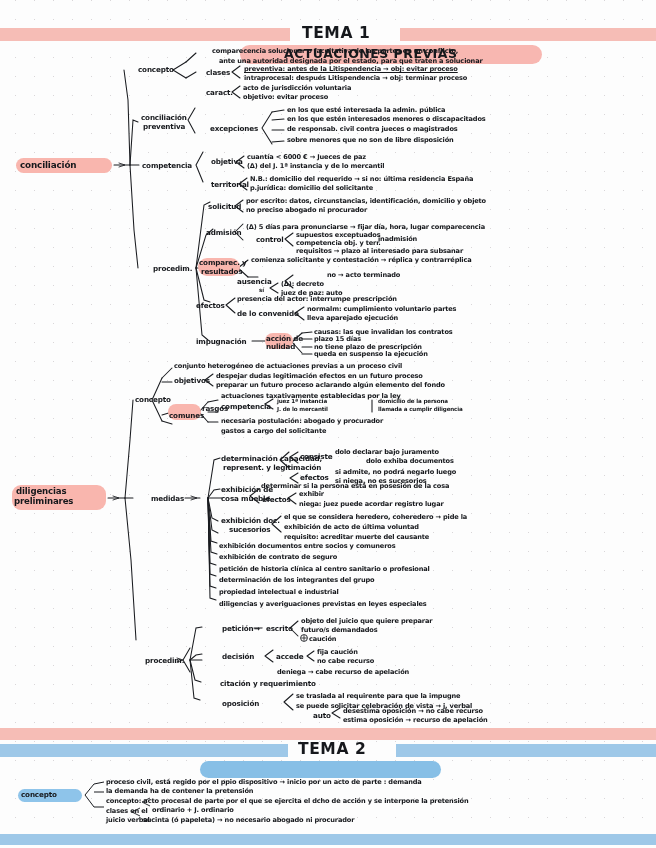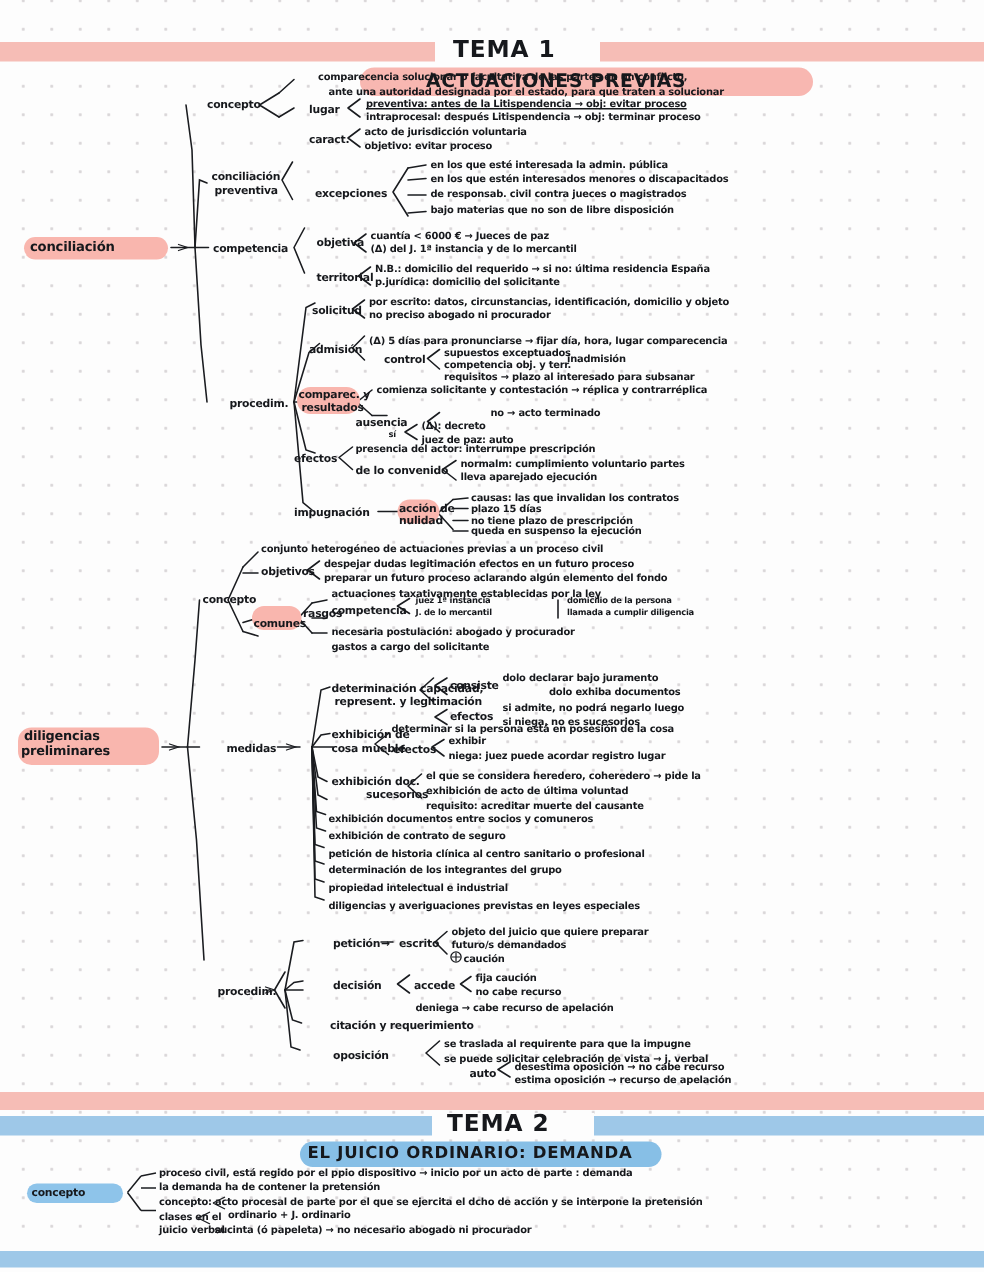--- a/index.html
+++ b/index.html
@@ -197,36 +197,36 @@
   <div class="hl hl-pink" style="left:265px;top:333px;width:28px;height:16px;"></div>
   <div class="hl hl-pink" style="left:168px;top:404px;width:33px;height:16px;"></div>
 
   <div class="hw t-node" style="left:20px;top:161px;font-size:8.8px;">conciliación</div>
 
   <div class="hw t-node" style="left:138px;top:66px;">concepto</div>
 
   <div class="hw t-leaf" style="left:212px;top:48px;">comparecencia solucionar o facultativa de las partes  en un conflicto,</div>
   <div class="hw t-leaf" style="left:219px;top:58px;">ante una autoridad designada por el estado, para que traten a solucionar</div>
 
-  <div class="hw t-node" style="left:206px;top:69px;">lugar</div>
+  <div class="hw t-node" style="left:206px;top:69px;">clases</div>
   <div class="hw t-leaf" style="left:244px;top:66px;text-decoration:underline;">preventiva: antes de la  Litispendencia → obj: evitar proceso</div>
   <div class="hw t-leaf" style="left:244px;top:75px;">intraprocesal: después Litispendencia → obj: terminar proceso</div>
 
   <div class="hw t-node" style="left:206px;top:89px;">caract.</div>
   <div class="hw t-leaf" style="left:243px;top:85px;">acto de jurisdicción voluntaria</div>
   <div class="hw t-leaf" style="left:243px;top:94px;">objetivo: evitar proceso</div>
 
   <div class="hw t-node" style="left:141px;top:114px;">conciliación</div>
   <div class="hw t-node" style="left:143px;top:123px;">preventiva</div>
 
   <div class="hw t-node" style="left:210px;top:125px;">excepciones</div>
   <div class="hw t-leaf" style="left:287px;top:107px;">en los que esté  interesada la admin. pública</div>
   <div class="hw t-leaf" style="left:287px;top:116px;">en los que estén  interesados menores o discapacitados</div>
   <div class="hw t-leaf" style="left:287px;top:126px;">de responsab. civil contra  jueces o magistrados</div>
-  <div class="hw t-leaf" style="left:287px;top:137px;">bajo materias  que no son de  libre disposición</div>
+  <div class="hw t-leaf" style="left:287px;top:137px;">sobre menores  que no son de  libre disposición</div>
 
   <div class="hw t-node" style="left:142px;top:162px;">competencia</div>
   <div class="hw t-node" style="left:211px;top:158px;">objetiva</div>
   <div class="hw t-leaf" style="left:247px;top:154px;">cuantía &lt; 6000 € → Jueces de paz</div>
   <div class="hw t-leaf" style="left:247px;top:163px;">(Δ) del J. 1ª instancia  y de lo mercantil</div>
 
   <div class="hw t-node" style="left:211px;top:181px;">territorial</div>
   <div class="hw t-leaf" style="left:250px;top:176px;">N.B.: domicilio del requerido  → si no: última residencia España</div>
   <div class="hw t-leaf" style="left:250px;top:185px;">p.jurídica: domicilio del solicitante</div>
 
@@ -301,21 +301,21 @@
   <div class="hw t-leaf" style="left:335px;top:478px;">si niega, no es sucesorios</div>
 
   <div class="hw t-node" style="left:221px;top:486px;">exhibición de</div>
   <div class="hw t-node" style="left:221px;top:495px;">cosa mueble</div>
   <div class="hw t-leaf" style="left:261px;top:483px;">determinar si la persona está en posesión de la cosa</div>
   <div class="hw t-node" style="left:262px;top:496px;">efectos</div>
   <div class="hw t-leaf" style="left:299px;top:491px;">exhibir</div>
   <div class="hw t-leaf" style="left:299px;top:501px;">niega: juez puede acordar registro lugar</div>
 
   <div class="hw t-node" style="left:221px;top:517px;">exhibición doc.</div>
-  <div class="hw t-node" style="left:244px;top:526px;">sucesorios</div>
+  <div class="hw t-node" style="left:229px;top:526px;">sucesorios</div>
   <div class="hw t-leaf" style="left:284px;top:514px;">el que se considera  heredero, coheredero → pide la</div>
   <div class="hw t-leaf" style="left:284px;top:524px;">exhibición de acto de  última voluntad</div>
   <div class="hw t-leaf" style="left:284px;top:534px;">requisito: acreditar muerte del causante</div>
 
   <div class="hw t-leaf" style="left:219px;top:543px;">exhibición documentos entre socios y comuneros</div>
   <div class="hw t-leaf" style="left:219px;top:554px;">exhibición de contrato de seguro</div>
   <div class="hw t-leaf" style="left:219px;top:566px;">petición de historia clínica  al centro sanitario o profesional</div>
   <div class="hw t-leaf" style="left:219px;top:577px;">determinación de los integrantes del grupo</div>
   <div class="hw t-leaf" style="left:219px;top:589px;">propiedad intelectual e industrial</div>
   <div class="hw t-leaf" style="left:219px;top:601px;">diligencias y averiguaciones previstas en leyes especiales</div>
@@ -349,21 +349,20 @@
   <div class="hw t-leaf" style="left:343px;top:708px;">desestima oposición → no cabe recurso</div>
   <div class="hw t-leaf" style="left:343px;top:717px;">estima oposición →  recurso de apelación</div>
 
   <div class="band band-pink" style="top:728px;height:12px;"></div>
 
   <div class="band band-blue" style="top:744px;height:13px;"></div>
   <div class="band-gap" style="left:288px;top:742px;width:108px;height:17px;"></div>
   <div class="hw t-title" style="left:298px;top:742px;">TEMA 2</div>
 
   <div class="pill pill-blue" style="left:200px;top:761px;width:241px;height:17px;"></div>
-  <div class="hw t-sub" style="left:205px;top:763px;font-size:11px;">EL JUICIO ORDINARIO: DEMANDA</div>
 
   <div class="hl hl-blue" style="left:18px;top:789px;width:64px;height:13px;"></div>
   <div class="hw t-node" style="left:21px;top:791px;">concepto</div>
 
   <svg style="position:absolute;left:0;top:780px;width:656px;height:60px;">
     <path d="M85,15 L94,4 M85,15 L94,27" stroke="#1a1c20" fill="none" stroke-width="1"></path>
     <path d="M94,4 L104,2" stroke="#1a1c20" fill="none" stroke-width="1"></path>
     <path d="M94,12 L104,12" stroke="#1a1c20" fill="none" stroke-width="1"></path>
     <path d="M94,27 L104,27" stroke="#1a1c20" fill="none" stroke-width="1"></path>
     <path d="M142,22 L150,18 M142,22 L150,26" stroke="#1a1c20" fill="none" stroke-width="0.9"></path>

